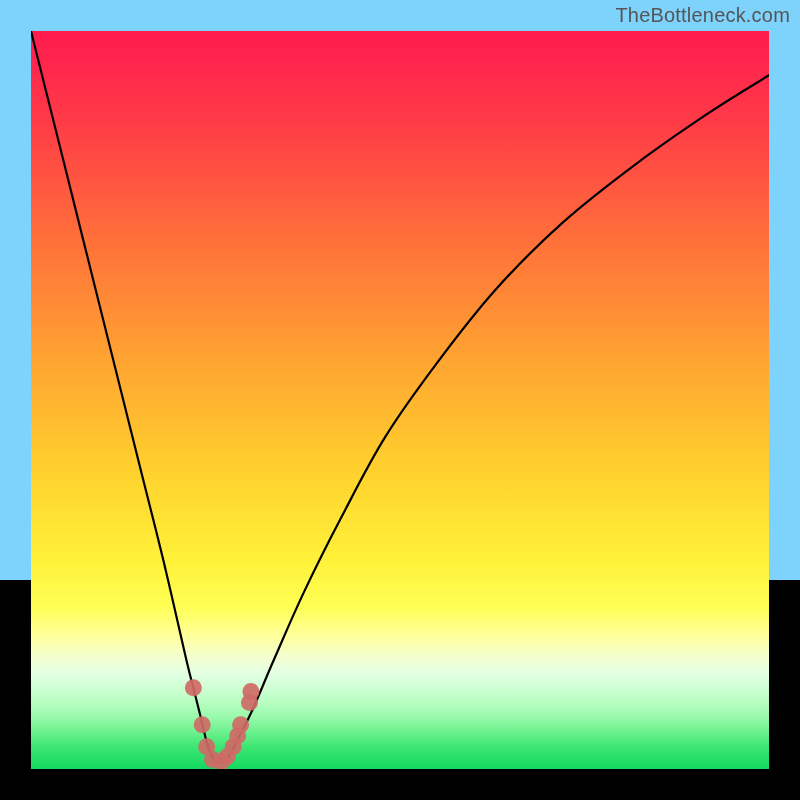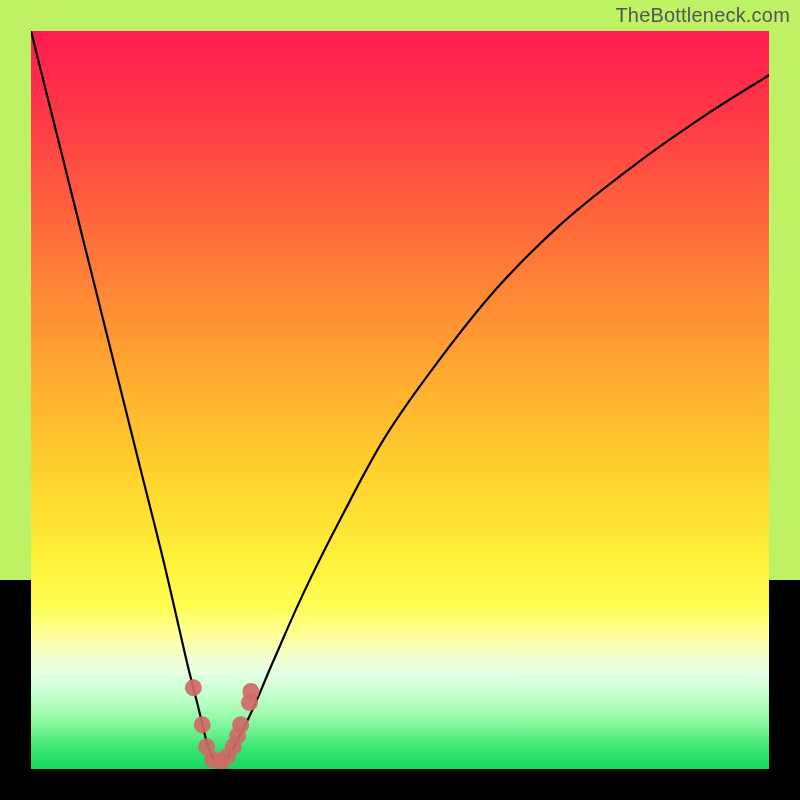--- a/index.html
+++ b/index.html
@@ -8,21 +8,21 @@
     width: 800px;
     height: 800px;
     background: #000;
     overflow: hidden;
     font-family: Arial, Helvetica, sans-serif;
   }
   .outer {
     position: relative;
     width: 800px;
     height: 580px;
-    background: #bef264;
+    background: #7dd3fc;
   }
   .watermark {
     position: absolute;
     top: 4px;
     right: 10px;
     color: #555;
     font-size: 20px;
     font-weight: 500;
     letter-spacing: 0.2px;
     z-index: 50;

